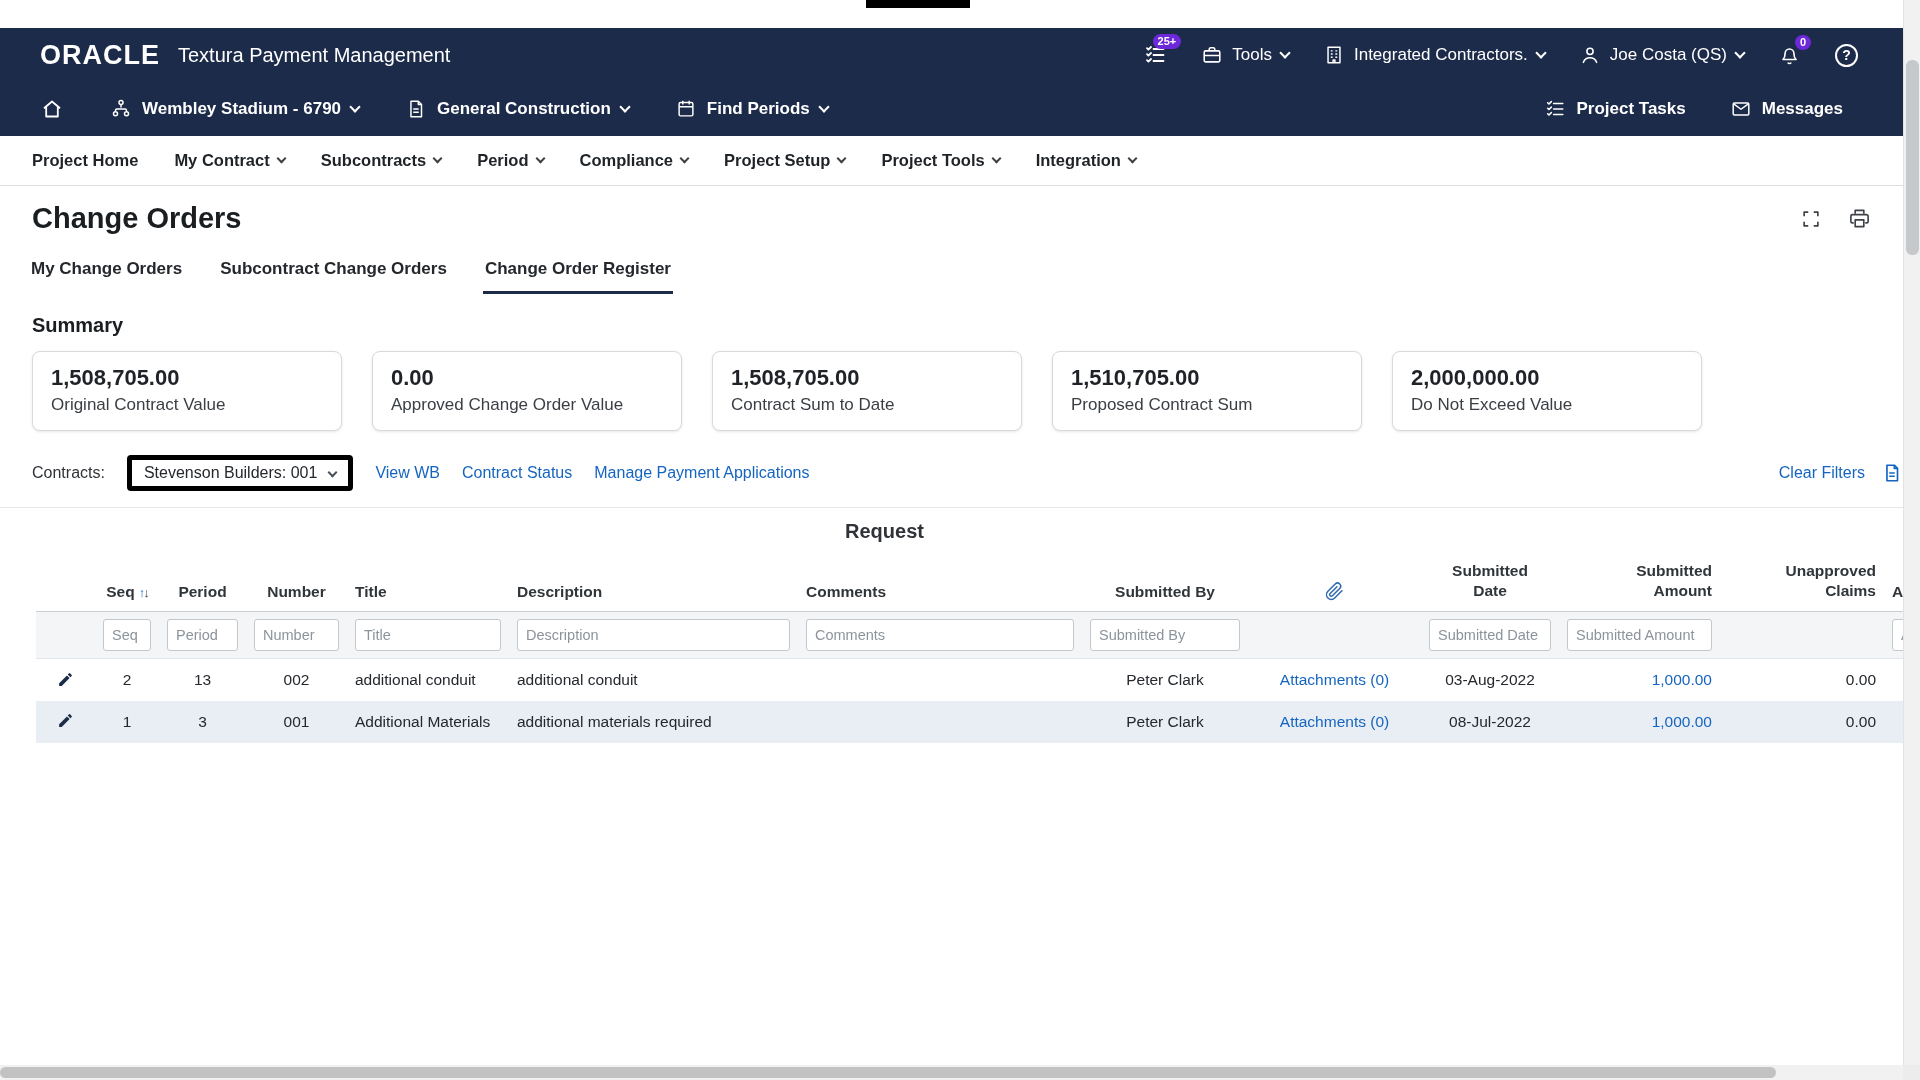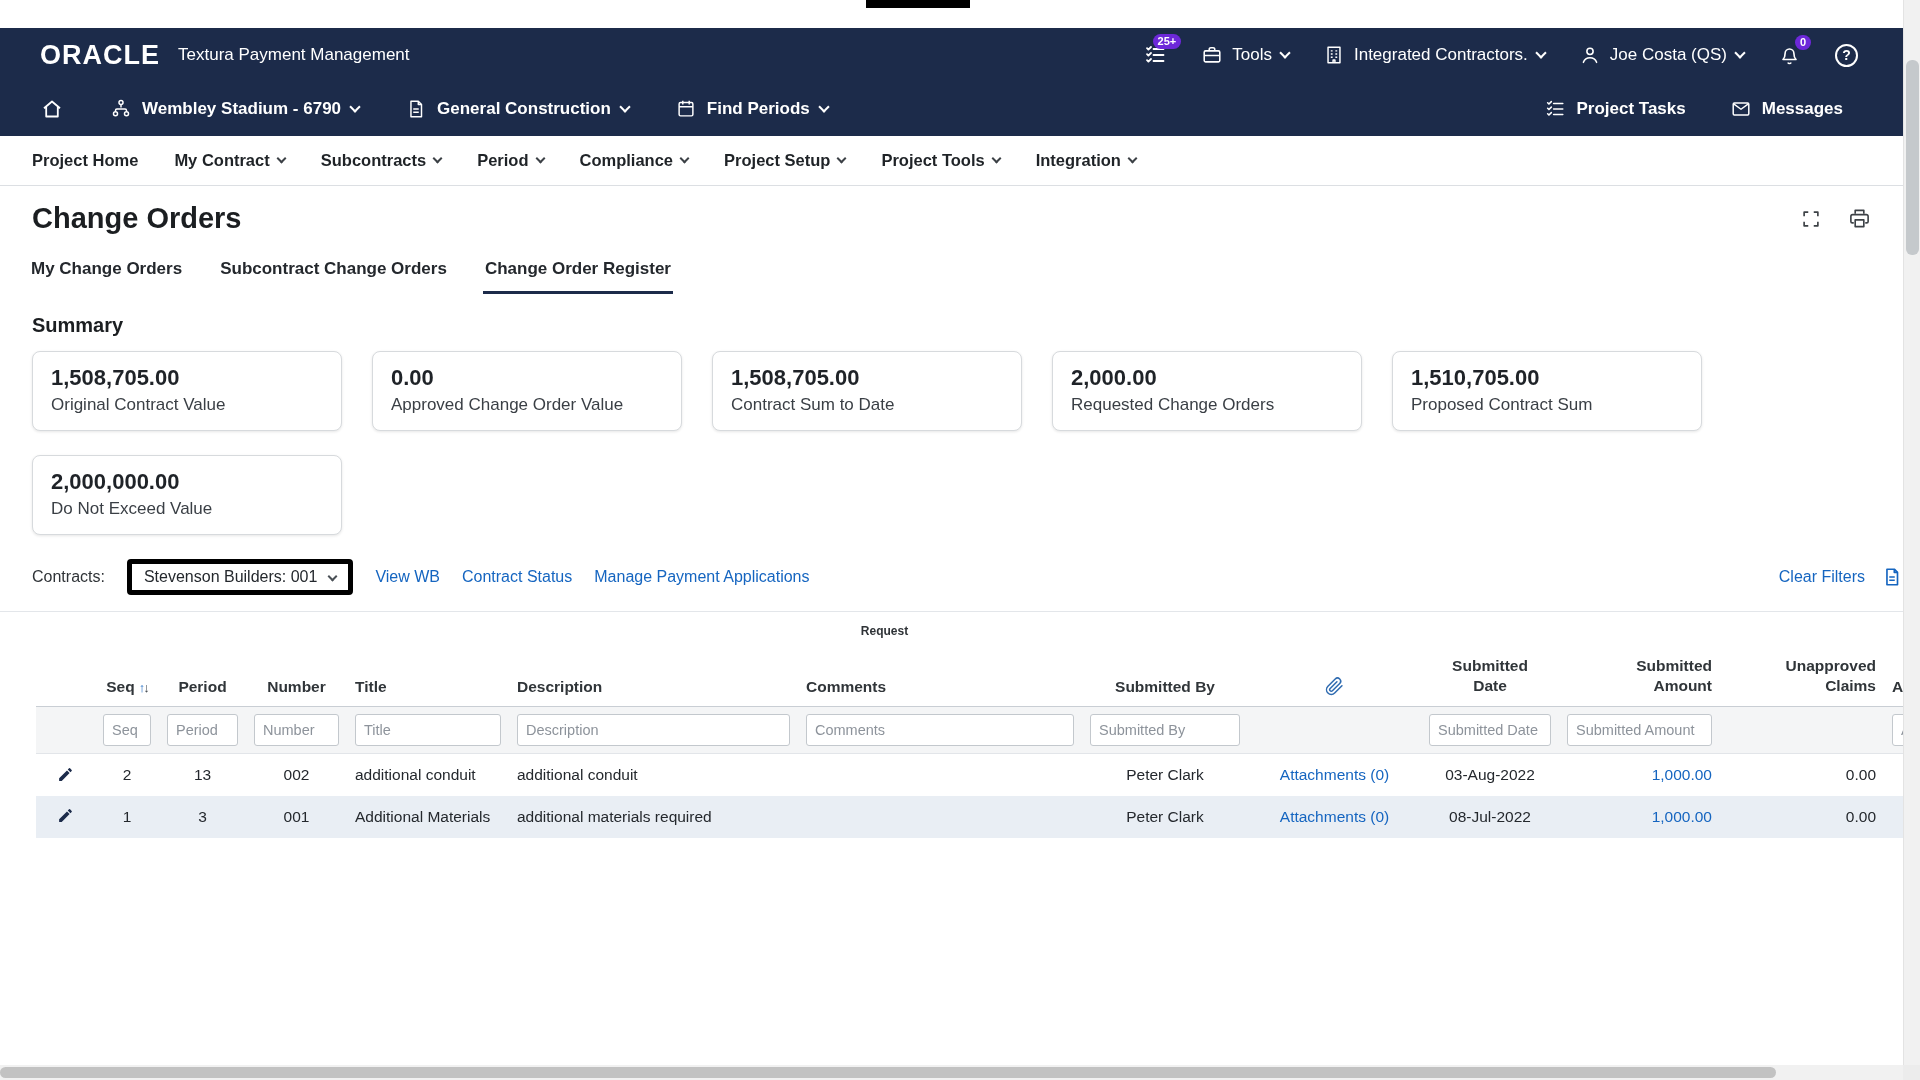--- a/index.html
+++ b/index.html
@@ -6,21 +6,21 @@
   html,body { width:1920px; height:1080px; overflow:hidden; background:#fff;
     font-family:"Liberation Sans","DejaVu Sans",sans-serif; color:#24282d; }
   .content { width:1903px; position:relative; }
 
   
   .topbar, .contextbar { background:#1c2b4a; color:#fff; display:flex; align-items:center; }
   .topbar { height:54px; padding:0 45px 0 40px;margin-top:28px; }
   .contextbar { height:54px; padding:0 60px 0 40px; }
   .topbar-left { display:flex; align-items:center; gap:18px; }
   .oracle-logo { font-size:27px; font-weight:800; letter-spacing:1px; }
-  .app-title { font-size:17px; font-weight:500; }
+  .app-title { font-size:20px; font-weight:500; }
   .topbar-right { margin-left:auto; display:flex; align-items:center; gap:34px; }
   .icon-btn { position:relative; display:flex; align-items:center; cursor:pointer; }
   .menu-btn { display:flex; align-items:center; gap:9px; font-size:17px; cursor:pointer; white-space:nowrap; }
   .badge { position:absolute; background:#6d28d9; color:#fff; font-size:11px; font-weight:700;
            border-radius:9px; padding:2px 5px; line-height:1; top:-9px; }
   .badge.tasks { right:-14px; }
   .badge.bell  { right:-10px; min-width:16px; text-align:center; }
   .caret { width:8px; height:8px; border-right:2px solid currentColor; border-bottom:2px solid currentColor;
            transform:rotate(45deg); margin-top:-4px; flex:0 0 auto; }
   .help-circle { width:23px; height:23px; border:2px solid #fff; border-radius:50%;
@@ -58,21 +58,21 @@
   .contracts-label { font-size:16px; color:#2f3337; }
   .select { display:flex; align-items:center; gap:12px; height:36px; min-width:215px; border:5px solid #000000;
             border-radius:4px; background:#fff; padding:0 12px; font-size:16px; color:#24282d; cursor:pointer; }
   .select .caret { border-color:#4a5056; width:7px; height:7px; margin-top:-2px; }
   a.link { color:#1565c0; text-decoration:none; font-size:16px; cursor:pointer; white-space:nowrap; }
   .contracts-right { margin-left:auto; display:flex; align-items:center; gap:16px; padding-right:0; overflow:hidden; }
 
   
   .table-section { border-top:1px solid #e3e6ea; margin-top:2px; }
   .table-viewport { margin-left:36px; width:1867px; overflow:hidden; }
-  .group-header { width:1697px; text-align:center; font-size:12px; font-weight:700; color:#2f3337;
+  .group-header { width:1697px; text-align:center; font-size:20px; font-weight:700; color:#2f3337;
                   padding:12px 0 12px 0; }
   table { border-collapse:collapse; table-layout:fixed; width:1998px; }
   col.c-edit{width:59px} col.c-seq{width:64px} col.c-period{width:87px} col.c-number{width:101px}
   col.c-title{width:162px} col.c-desc{width:289px} col.c-comm{width:284px} col.c-subby{width:166px}
   col.c-att{width:173px} col.c-date{width:138px} col.c-amt{width:161px} col.c-unap{width:164px} col.c-clip{width:150px}
   thead tr.hdr th { vertical-align:bottom; padding:6px 8px 10px 8px; font-size:15.5px; font-weight:700;
                     color:#303539; border-bottom:1px solid #c9ced4; }
   th.al{text-align:left} th.ac{text-align:center} th.ar{text-align:right}
   .wrap2 { display:inline-block; line-height:1.3; }
   .w-date{max-width:82px} .w-amt{max-width:92px} .w-unap{max-width:104px}
@@ -289,24 +289,20 @@
       <div class="card-value">1,508,705.00</div>
       <div class="card-label">Original Contract Value</div>
     </div>
     <div class="card">
       <div class="card-value">0.00</div>
       <div class="card-label">Approved Change Order Value</div>
     </div>
     <div class="card">
       <div class="card-value">1,508,705.00</div>
       <div class="card-label">Contract Sum to Date</div>
-    </div>
-    <div class="card">
-      <div class="card-value">2,000.00</div>
-      <div class="card-label">Requested Change Orders</div>
     </div>
     <div class="card">
       <div class="card-value">1,510,705.00</div>
       <div class="card-label">Proposed Contract Sum</div>
     </div>
     <div class="card">
       <div class="card-value">2,000,000.00</div>
       <div class="card-label">Do Not Exceed Value</div>
     </div>
   </div>

